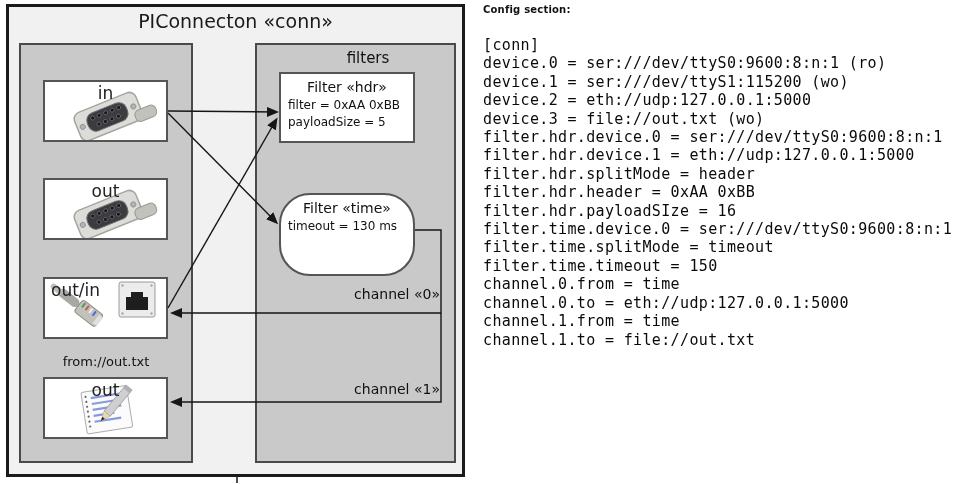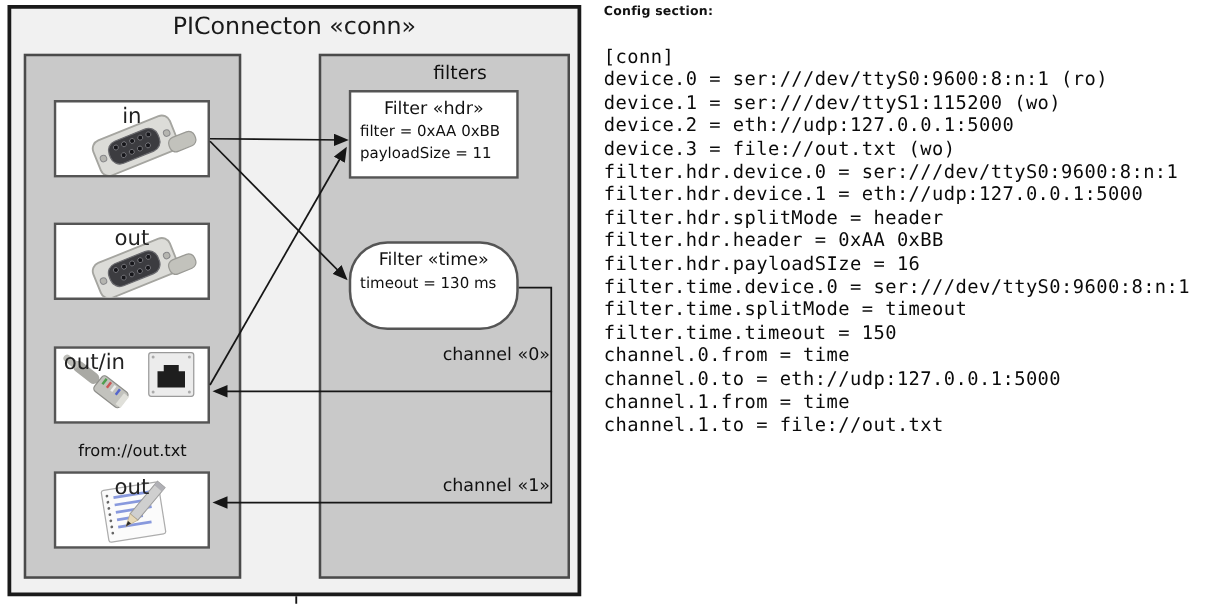--- a/index.html
+++ b/index.html
@@ -24,28 +24,28 @@
              background: #ffffff; border: 2px solid #555; }
   .db0 { top: 80px; } .db1 { top: 178px; } .db2 { top: 277px; } .db3 { top: 377px; }
   .dev-name { position: absolute; top: 1px; left: 0; width: 100%; text-align: center;
               font-size: 17px; color: #222; z-index: 2; }
   .dev-name.tl { width: auto; left: 6px; text-align: left; }
   .dev-icon { position: absolute; left: 0; top: 0; width: 121px; height: 58px; z-index: 1; }
 
   .filter-box { position: absolute; left: 279px; width: 136px; background: #ffffff;
                 border: 2px solid #555; }
   .hdr-box { top: 72px; height: 71px; }
-  .time-box { top: 193px; height: 71px; border-radius: 31px; }
+  .time-box { top: 193px; height: 83px; border-radius: 31px; }
   .filter-title { text-align: center; font-size: 14px; margin-top: 5px; }
   .filter-attr { font-size: 12px; margin: 3px 0 0 7px; white-space: nowrap; }
   .hdr-box .filter-attr:first-of-type { margin-top: 9px; }
   .time-box .filter-attr:first-of-type { margin-top: 14px; }
 
   .channel-label { position: absolute; right: 30px; font-size: 14px; color: #111; }
-  .ch0 { top: 276px; } .ch1 { top: 381px; }
+  .ch0 { top: 286px; } .ch1 { top: 381px; }
 
   svg.overlay { position: absolute; left: 0; top: 0; width: 470px; height: 484px;
                 pointer-events: none; z-index: 5; }
 
   
   .config { position: absolute; left: 483px; top: 4px; }
   .config-heading { font-family: "DejaVu Sans", sans-serif; font-weight: bold; font-size: 10px;
                     letter-spacing: 0.2px; margin-bottom: 21px; }
   .config-body { font-family: "DejaVu Sans Mono", monospace; font-size: 15px;
                  line-height: 18.4px; letter-spacing: 0.35px; white-space: pre; color: #0a0a0a; }
@@ -155,21 +155,21 @@
           <rect x="62" y="2" width="8" height="4" fill="#b0b0b5"></rect>
           <polygon points="62,36 70,36 66,46" fill="#e7d9b8" stroke="#b9a67f" stroke-width="0.5"></polygon>
           <polygon points="64.4,41.5 67.6,41.5 66,46" fill="#2a2a2a"></polygon>
         </g>
       </svg>
     </div>
 
     <div class="filter-box hdr-box">
       <div class="filter-title">Filter «hdr»</div>
       <div class="filter-attr">filter = 0xAA 0xBB</div>
-      <div class="filter-attr">payloadSize = 11</div>
+      <div class="filter-attr">payloadSize = 5</div>
     </div>
 
     <div class="filter-box time-box">
       <div class="filter-title">Filter «time»</div>
       <div class="filter-attr">timeout = 130 ms</div>
     </div>
 
     <div class="channel-label ch0">channel «0»</div>
     <div class="channel-label ch1">channel «1»</div>
 

